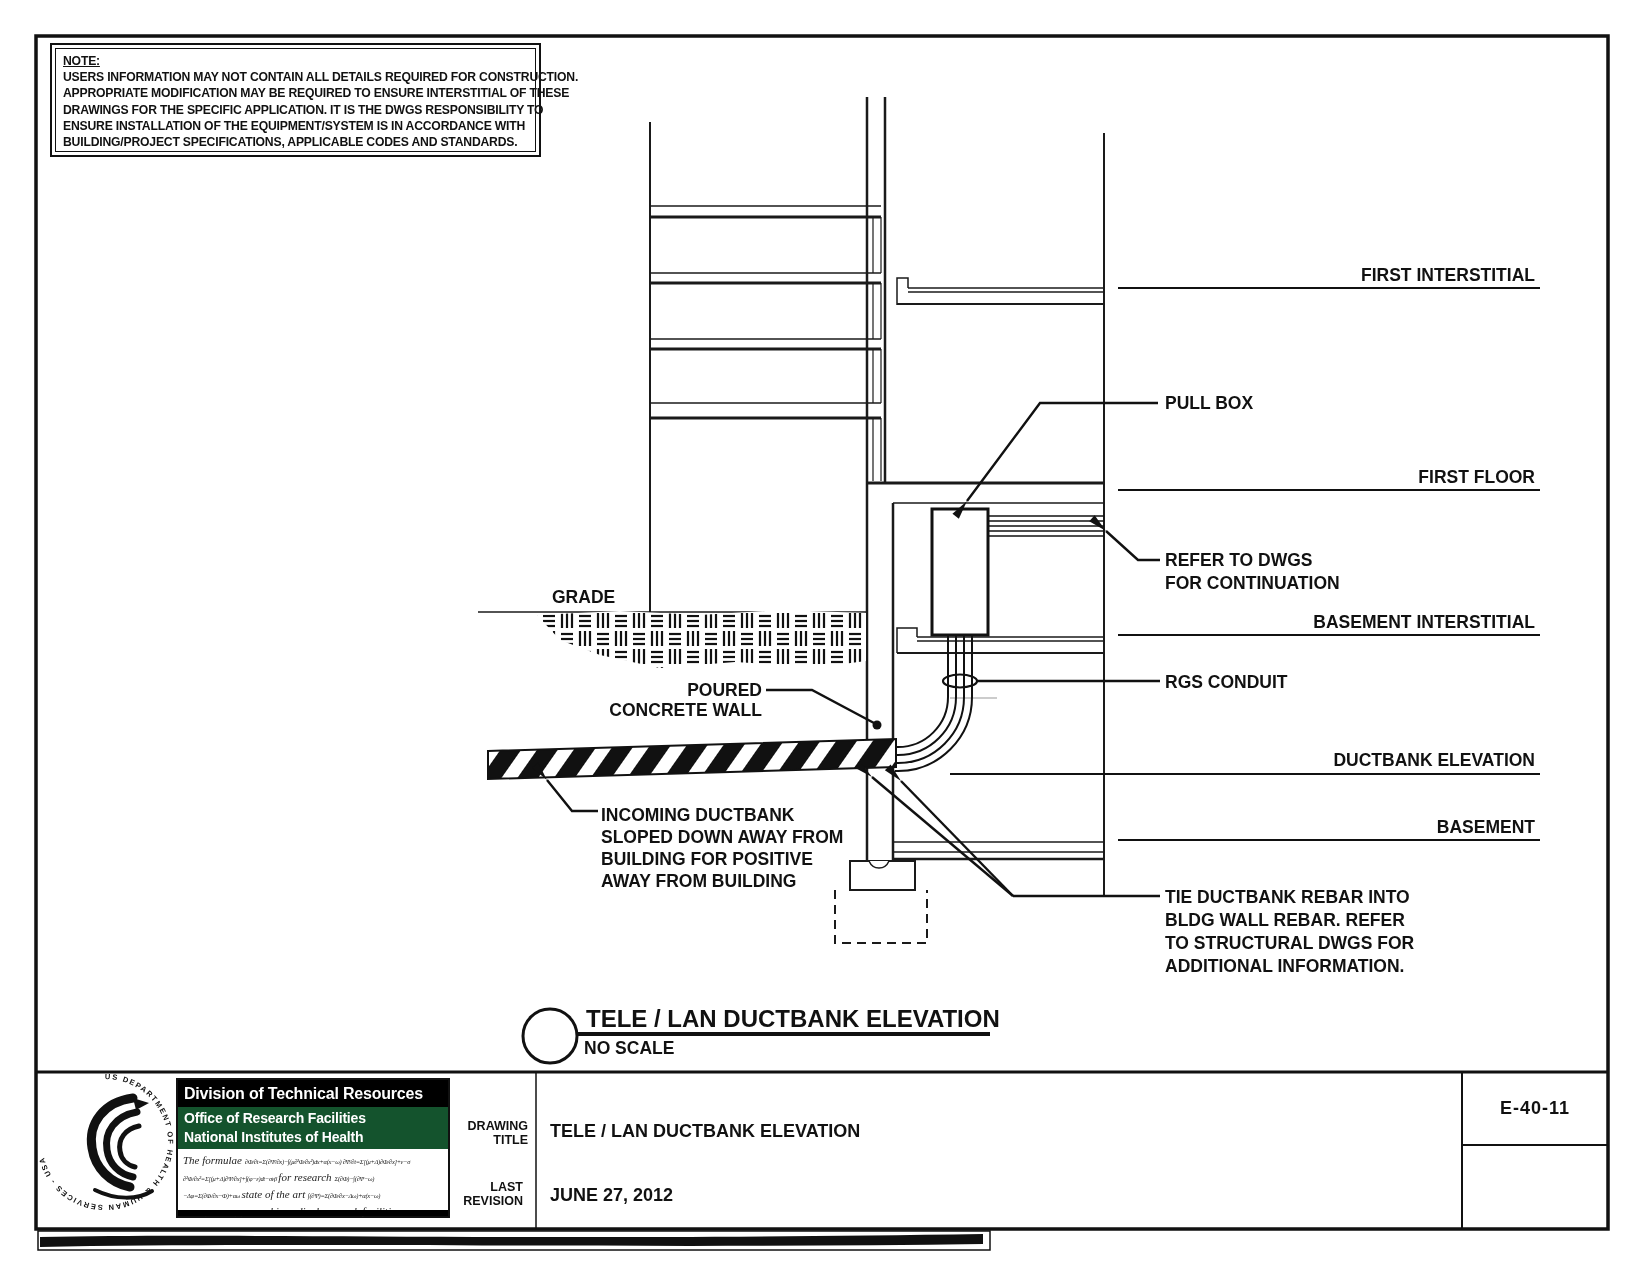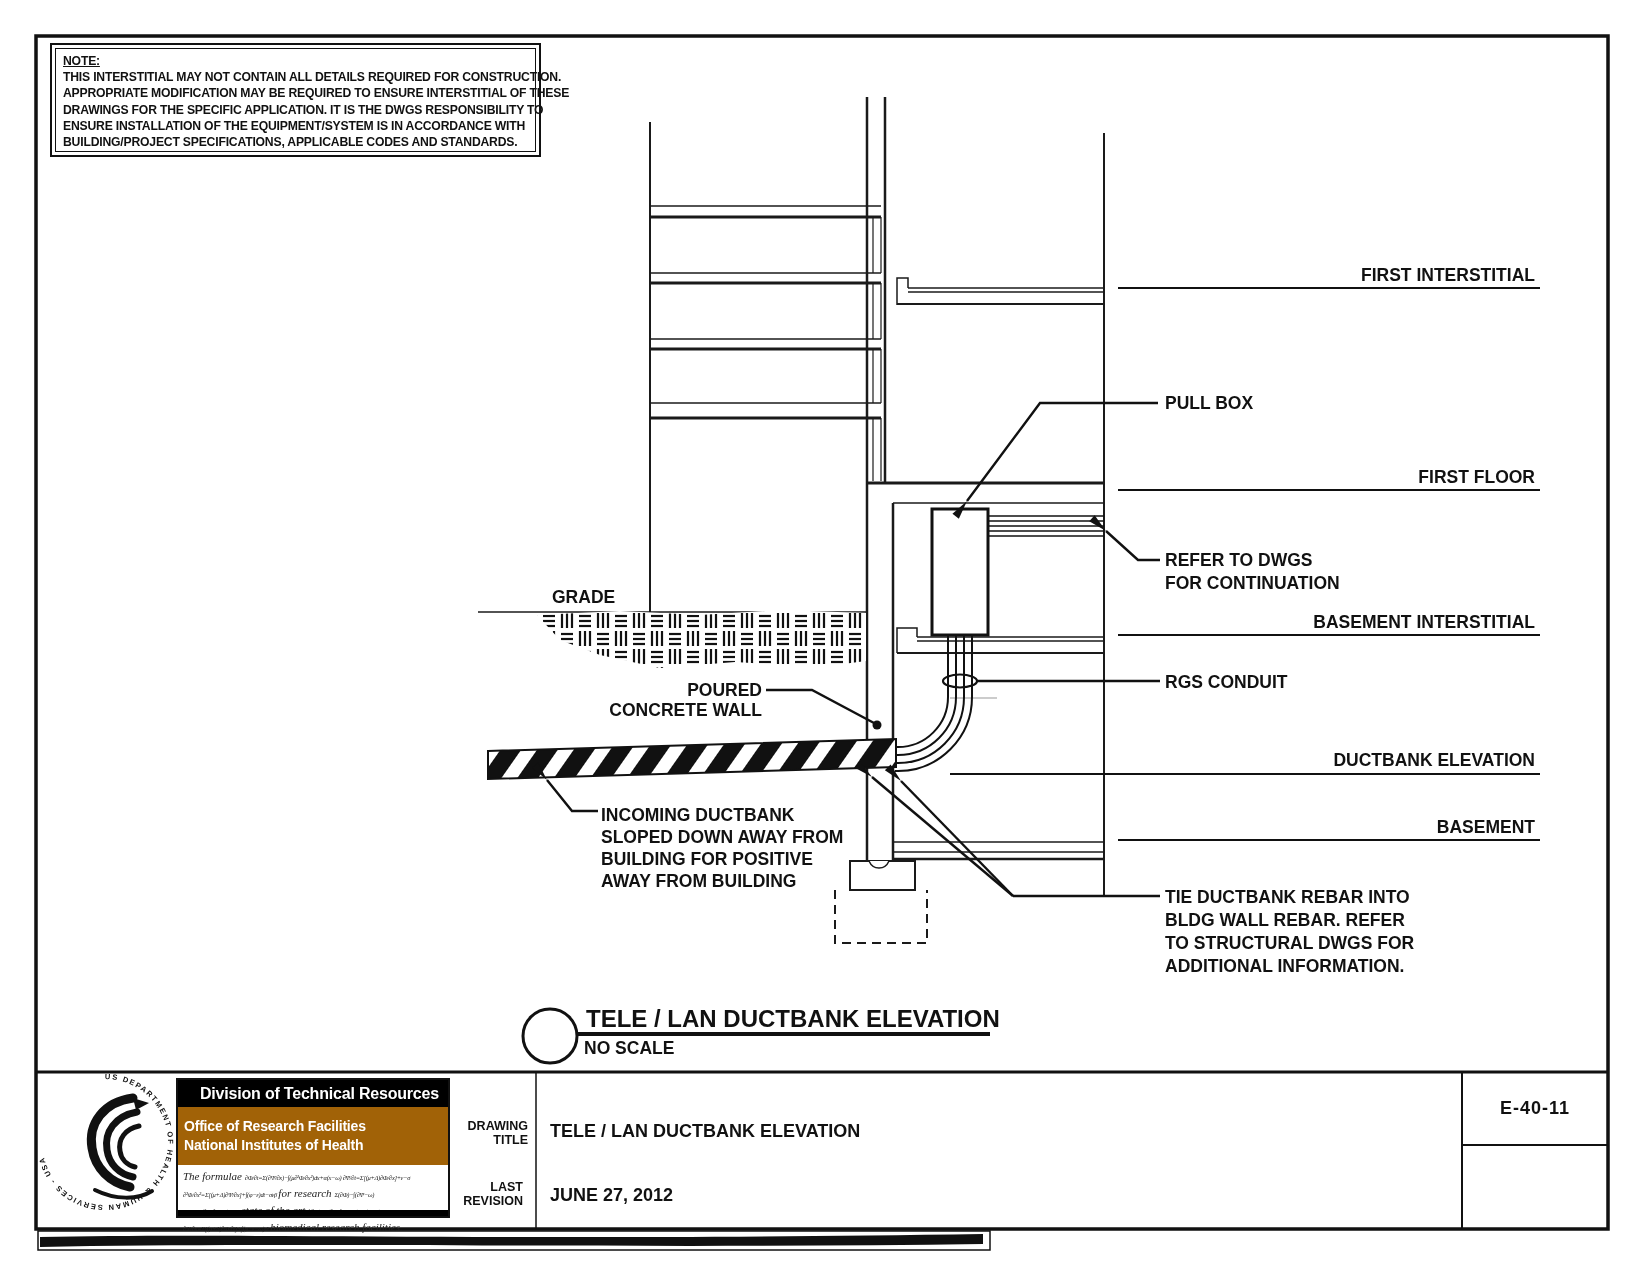--- a/index.html
+++ b/index.html
@@ -10,22 +10,22 @@
   .lbl-big{font-family:"Liberation Sans",sans-serif;font-weight:700;font-size:24px;fill:#111;}
   .lbl-tb{font-family:"Liberation Sans",sans-serif;font-weight:700;font-size:18px;fill:#111;}
   .ring-text{font-family:"Liberation Sans",sans-serif;font-weight:700;font-size:7.5px;fill:#111;letter-spacing:1.6px;}
   
   #note-box{position:absolute;left:42px;top:43px;width:491px;height:114px;border:2.5px solid #111;box-sizing:border-box;background:#fff;margin-left:8px;}
   #note-inner{position:absolute;left:3px;top:3px;right:3px;bottom:3px;border:1px solid #111;padding:4px 7px;box-sizing:border-box;}
   #note-inner .nt{font-size:12.2px;font-weight:700;line-height:16.2px;letter-spacing:-0.2px;white-space:nowrap;}
   #note-title{text-decoration:underline;}
   
   #nih-block{position:absolute;left:176px;top:1078px;width:274px;height:140px;border:2px solid #111;box-sizing:border-box;background:#fff;}
-  #nih-division{background:#000;color:#fff;font-weight:700;font-size:16px;line-height:27px;padding:0 22px;white-space:nowrap;letter-spacing:-0.2px;}
-  #nih-gray{background:#a16207;color:#fff;font-weight:700;font-size:14px;line-height:19px;padding:10px 6px;letter-spacing:-0.2px;}
+  #nih-division{background:#000;color:#fff;font-weight:700;font-size:16px;line-height:27px;padding:0 6px;white-space:nowrap;letter-spacing:-0.2px;}
+  #nih-gray{background:#14532d;color:#fff;font-weight:700;font-size:14px;line-height:19px;padding:2px 6px;letter-spacing:-0.2px;}
   #nih-formulas{padding:3px 5px 0 5px;font-family:"Liberation Serif",serif;font-style:italic;color:#222;}
   #nih-formulas .frow{line-height:14px;white-space:nowrap;overflow:hidden;}
   #nih-formulas .fphrase{font-size:11px;}
   #nih-formulas .fmath{font-size:6.5px;letter-spacing:-0.3px;}
   #nih-strip{position:absolute;left:0;bottom:0;width:100%;height:6px;background:#000;}
 </style>
 </head>
 <body>
 
 <svg id="sheet-svg" width="1650" height="1275" viewBox="0 0 1650 1275">
@@ -229,21 +229,21 @@
 
   <g>
     <rect x="38" y="1231" width="952" height="19" fill="none" stroke="#111" stroke-width="1.5"></rect>
     <path d="M 40,1237 C 240,1233 520,1241 983,1234 L 983,1244 C 660,1249 300,1242 40,1247 Z" fill="#111"></path>
   </g>
 </svg>
 
 <div id="note-box">
   <div id="note-inner">
     <div class="nt" id="note-title">NOTE:</div>
-    <div class="nt">THIS INTERSTITIAL MAY NOT CONTAIN ALL DETAILS REQUIRED FOR CONSTRUCTION.</div>
+    <div class="nt">USERS INFORMATION MAY NOT CONTAIN ALL DETAILS REQUIRED FOR CONSTRUCTION.</div>
     <div class="nt">APPROPRIATE MODIFICATION MAY BE REQUIRED TO ENSURE INTERSTITIAL OF THESE</div>
     <div class="nt">DRAWINGS FOR THE SPECIFIC APPLICATION.  IT IS THE DWGS RESPONSIBILITY TO</div>
     <div class="nt">ENSURE INSTALLATION OF THE EQUIPMENT/SYSTEM IS IN ACCORDANCE WITH</div>
     <div class="nt">BUILDING/PROJECT SPECIFICATIONS, APPLICABLE CODES AND STANDARDS.</div>
   </div>
 </div>
 
 <div id="nih-block">
   <div id="nih-division">Division of Technical Resources</div>
   <div id="nih-gray">

